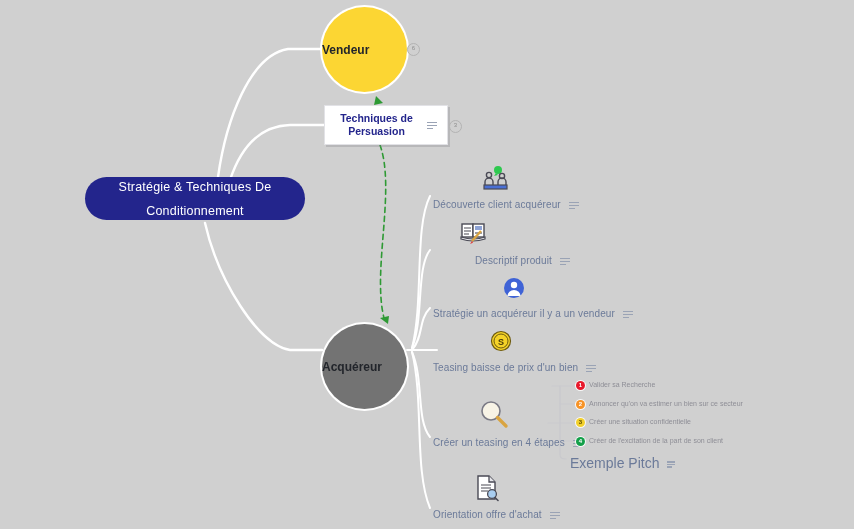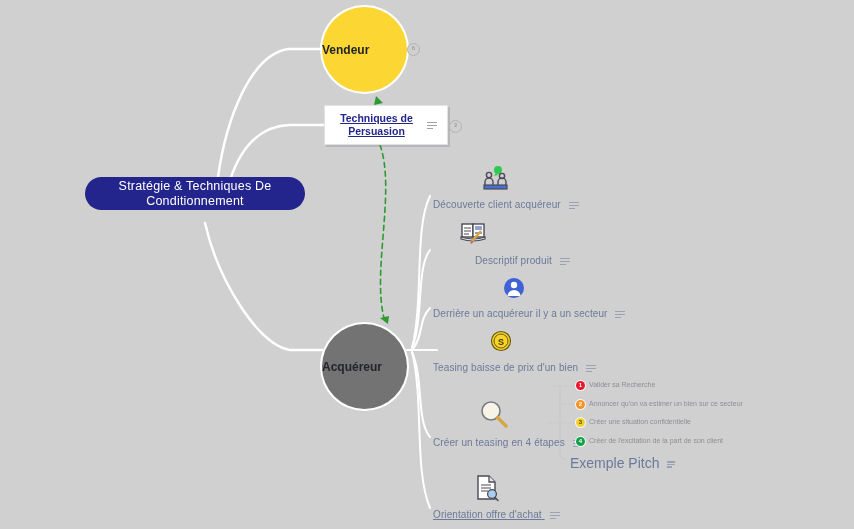--- a/index.html
+++ b/index.html
@@ -10,45 +10,45 @@
     overflow:hidden;
     position:relative;
   }
   #canvas{position:absolute;inset:0;width:854px;height:529px;}
   svg.links{position:absolute;left:0;top:0;width:854px;height:529px;pointer-events:none;}
 
   
   .node{position:absolute;box-sizing:border-box;}
 
   .root-node{
-    left:85px;top:177px;width:220px;height:33px;
+    left:85px;top:177px;width:220px;height:43px;
     background:#23258c;border-radius:23px;
     display:flex;align-items:center;justify-content:center;
-    text-align:center;color:#ffffff;font-size:12.5px;line-height:15px;
+    text-align:center;color:#ffffff;font-size:12.5px;line-height:24px;
     letter-spacing:.2px;
   }
 
   .circle-node{
     border-radius:50%;
     display:flex;align-items:center;justify-content:flex-start;
     text-align:center;font-size:12px;font-weight:bold;color:#22252b;
     box-shadow:0 0 0 2px #ffffff;
   }
   .vendeur{left:322px;top:7px;width:85px;height:85px;background:#fcd633;}
   .acquereur{left:322px;top:324px;width:85px;height:85px;background:#737373;}
 
   .box-node{
     left:324px;top:105px;width:124px;height:40px;
     background:#ffffff;border:1px solid #e2e2e6;
     box-shadow:2px 2px 0 rgba(120,120,125,.28);
     display:flex;align-items:center;
   }
   .box-node .box-label{
     flex:1;text-align:center;color:#23258c;font-size:10.5px;
-    font-weight:bold;line-height:13px;padding-left:6px;text-decoration:underline;
+    font-weight:bold;line-height:13px;padding-left:6px;
   }
 
   
   .badge-collapse{
     position:absolute;width:11px;height:11px;border-radius:50%;
     border:1px solid #b3b3b3;background:#d0d0d0;color:#8d8d8d;
     font-size:6px;line-height:9px;text-align:center;
   }
   .badge-vendeur{left:407px;top:43px;}
   .badge-box{left:449px;top:120px;}
@@ -184,21 +184,21 @@
     </div>
   </div>
 
   <div class="branch">
     <svg class="icon" style="left:503px;top:277px;" width="22" height="22" viewBox="0 0 22 22">
       <circle cx="11" cy="11" r="10" fill="#3f63d6"></circle>
       <circle cx="11" cy="8" r="3.2" fill="#ffffff"></circle>
       <path d="M4.5 19 a6.5 6 0 0 1 13 0 z" fill="#ffffff"></path>
     </svg>
     <div class="blabel" style="left:433px;top:308px;">
-      <span>Derrière un acquéreur il y a un secteur</span>
+      <span>Stratégie un acquéreur il y a un vendeur</span>
       <span class="note-icon"><i></i><i></i><i></i></span>
     </div>
   </div>
 
   <div class="branch">
     <svg class="icon" style="left:490px;top:330px;" width="22" height="22" viewBox="0 0 22 22">
       <circle cx="11" cy="11" r="9.5" fill="#f5d327" stroke="#6d5a10" stroke-width="1.2"></circle>
       <circle cx="11" cy="11" r="7" fill="none" stroke="#6d5a10" stroke-width="1"></circle>
       <text x="11" y="15" font-size="9" font-weight="bold" fill="#4a3c08" text-anchor="middle" font-family="'Liberation Sans',sans-serif">S</text>
     </svg>
@@ -220,21 +220,21 @@
   </div>
 
   <div class="branch">
     <svg class="icon" style="left:474px;top:474px;" width="26" height="28" viewBox="0 0 26 28">
       <path d="M4 2 h11 l6 6 v17 H4 z" fill="#ffffff" stroke="#4a4a55" stroke-width="1.4"></path>
       <path d="M15 2 v6 h6" fill="#e6e6ea" stroke="#4a4a55" stroke-width="1.3"></path>
       <path d="M7 11 h10 M7 14 h10 M7 17 h7" stroke="#4a4a55" stroke-width="1.2"></path>
       <circle cx="18" cy="20" r="4.4" fill="#a8cdf0" stroke="#4a4a55" stroke-width="1.3"></circle>
       <path d="M21 23.5 l3 3" stroke="#4a4a55" stroke-width="1.6" stroke-linecap="round"></path>
     </svg>
-    <div class="blabel" style="left:433px;top:509px;text-decoration:underline;">
+    <div class="blabel" style="left:433px;top:509px;">
       <span>Orientation offre d'achat</span>
       <span class="note-icon"><i></i><i></i><i></i></span>
     </div>
   </div>
 
   <div class="subitem" style="left:576px;top:381px;">
     <span class="numbadge" style="background:#e8192c;">1</span><span>Valider sa Recherche</span>
   </div>
   <div class="subitem" style="left:576px;top:400px;">
     <span class="numbadge" style="background:#f79326;">2</span><span>Annoncer qu'on va estimer un bien sur ce secteur</span>

